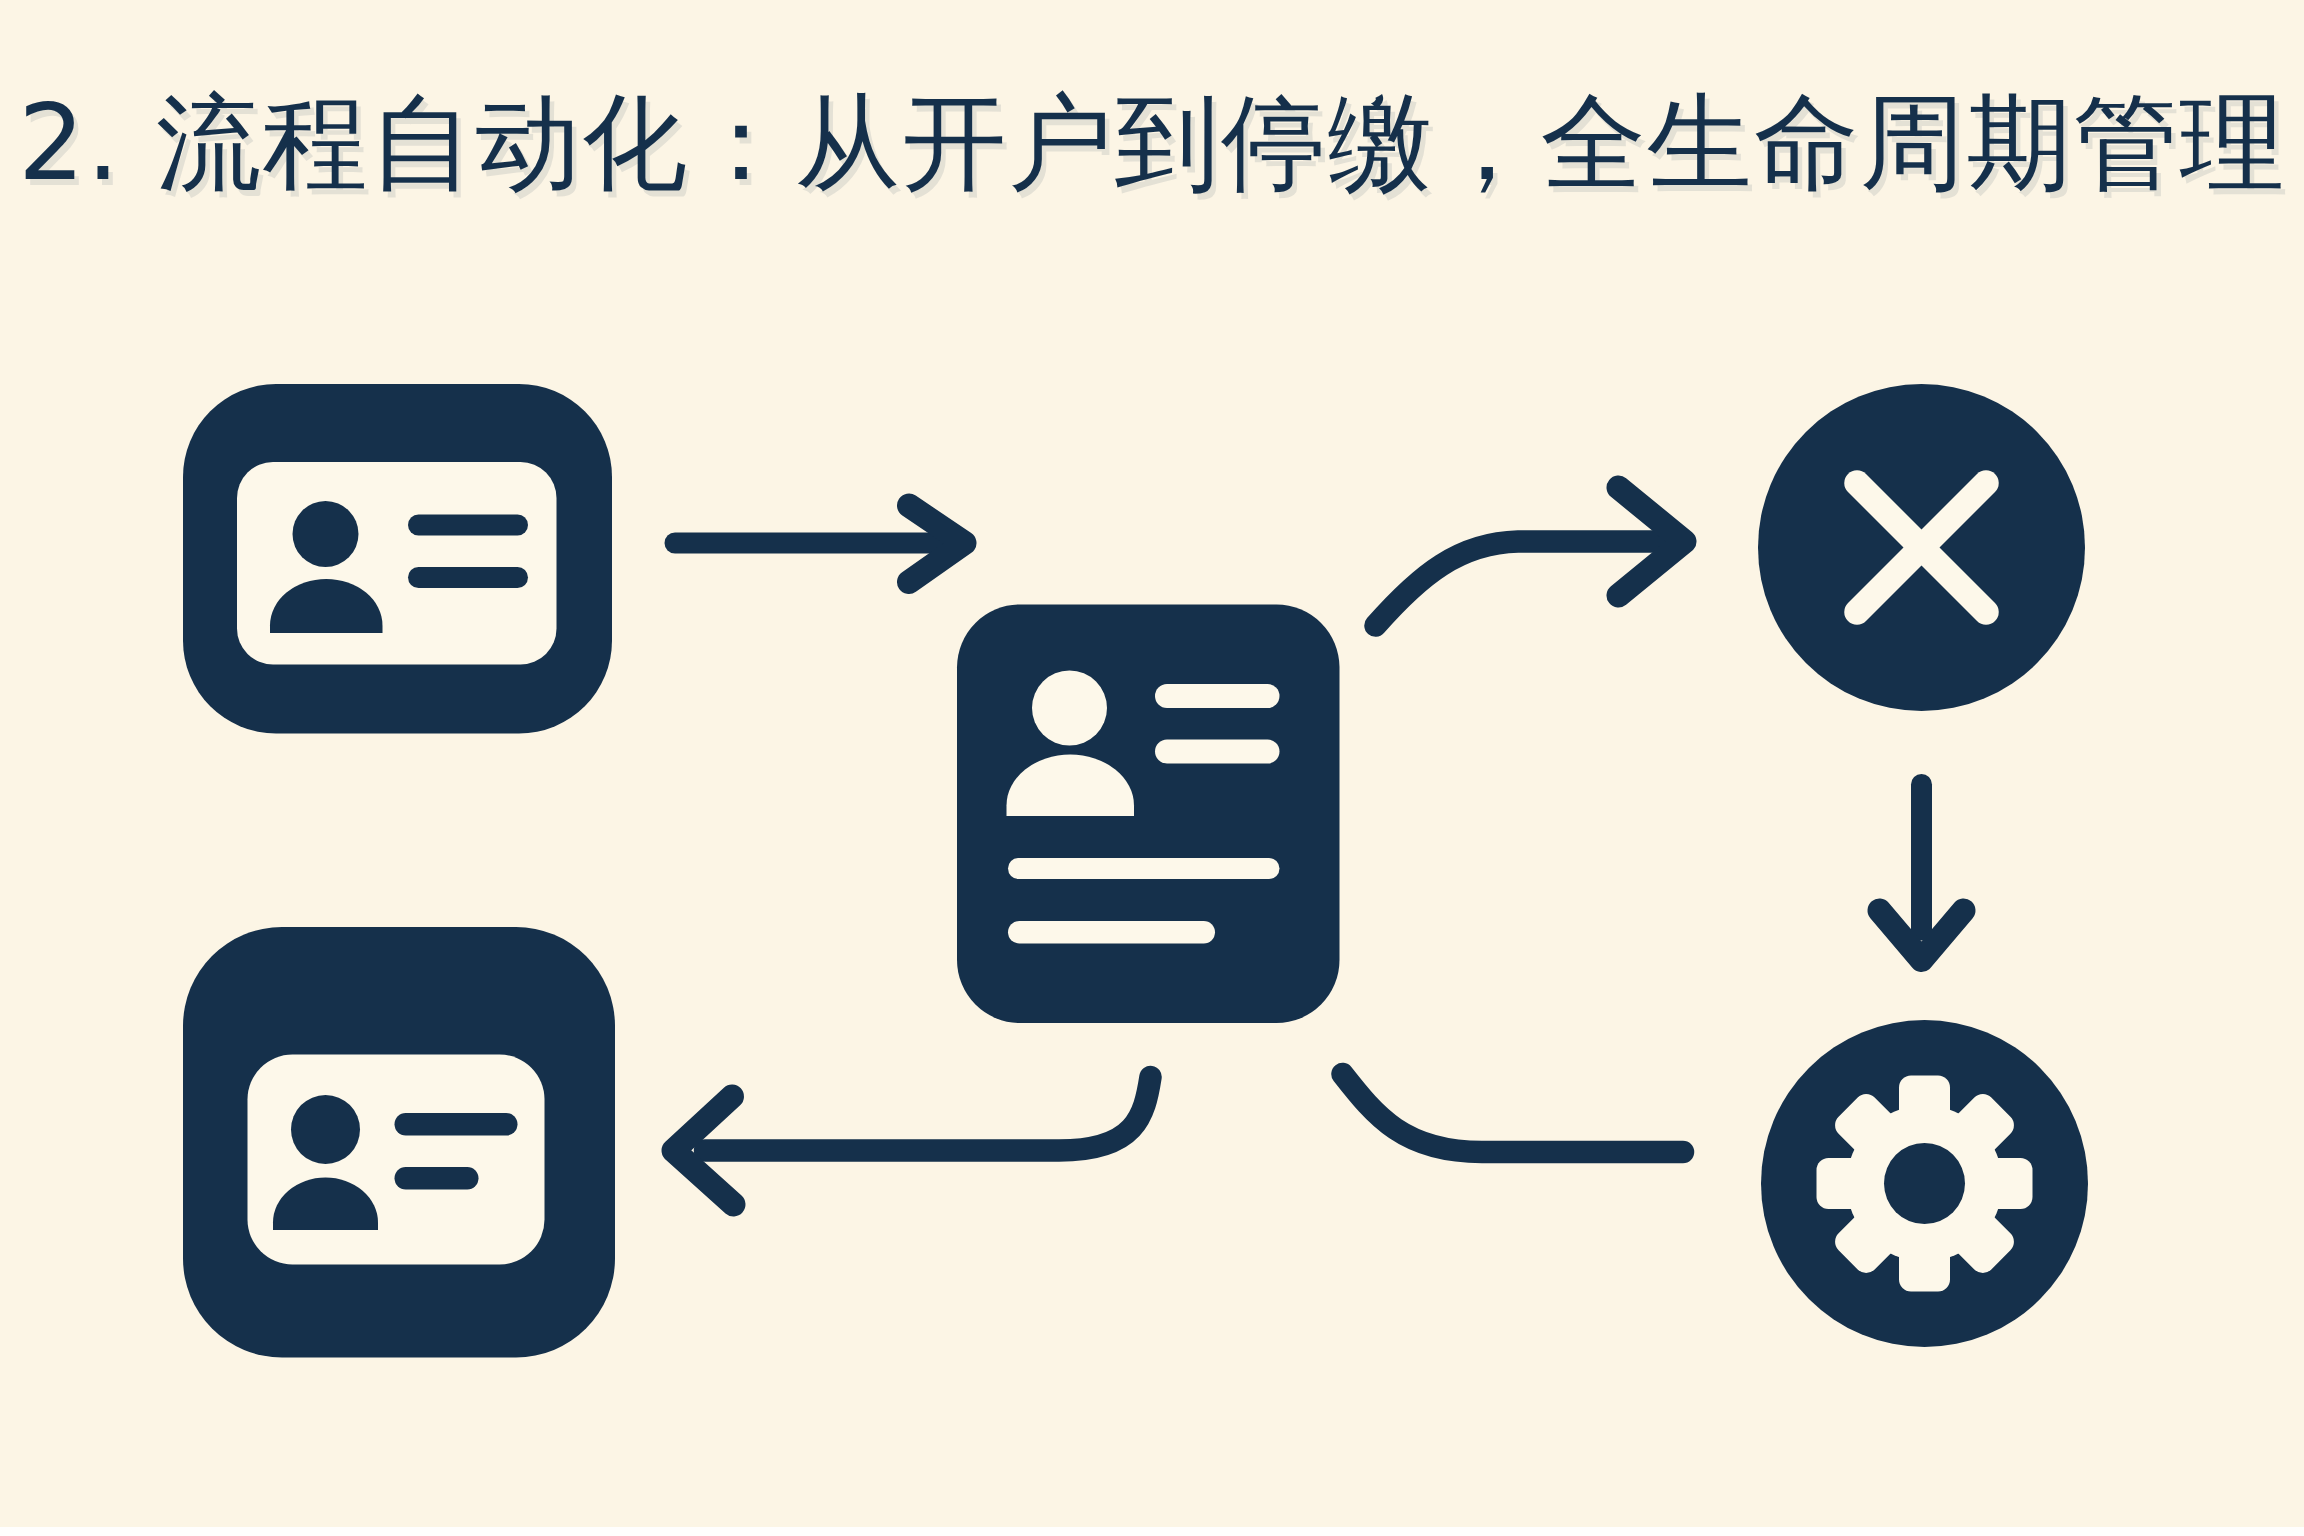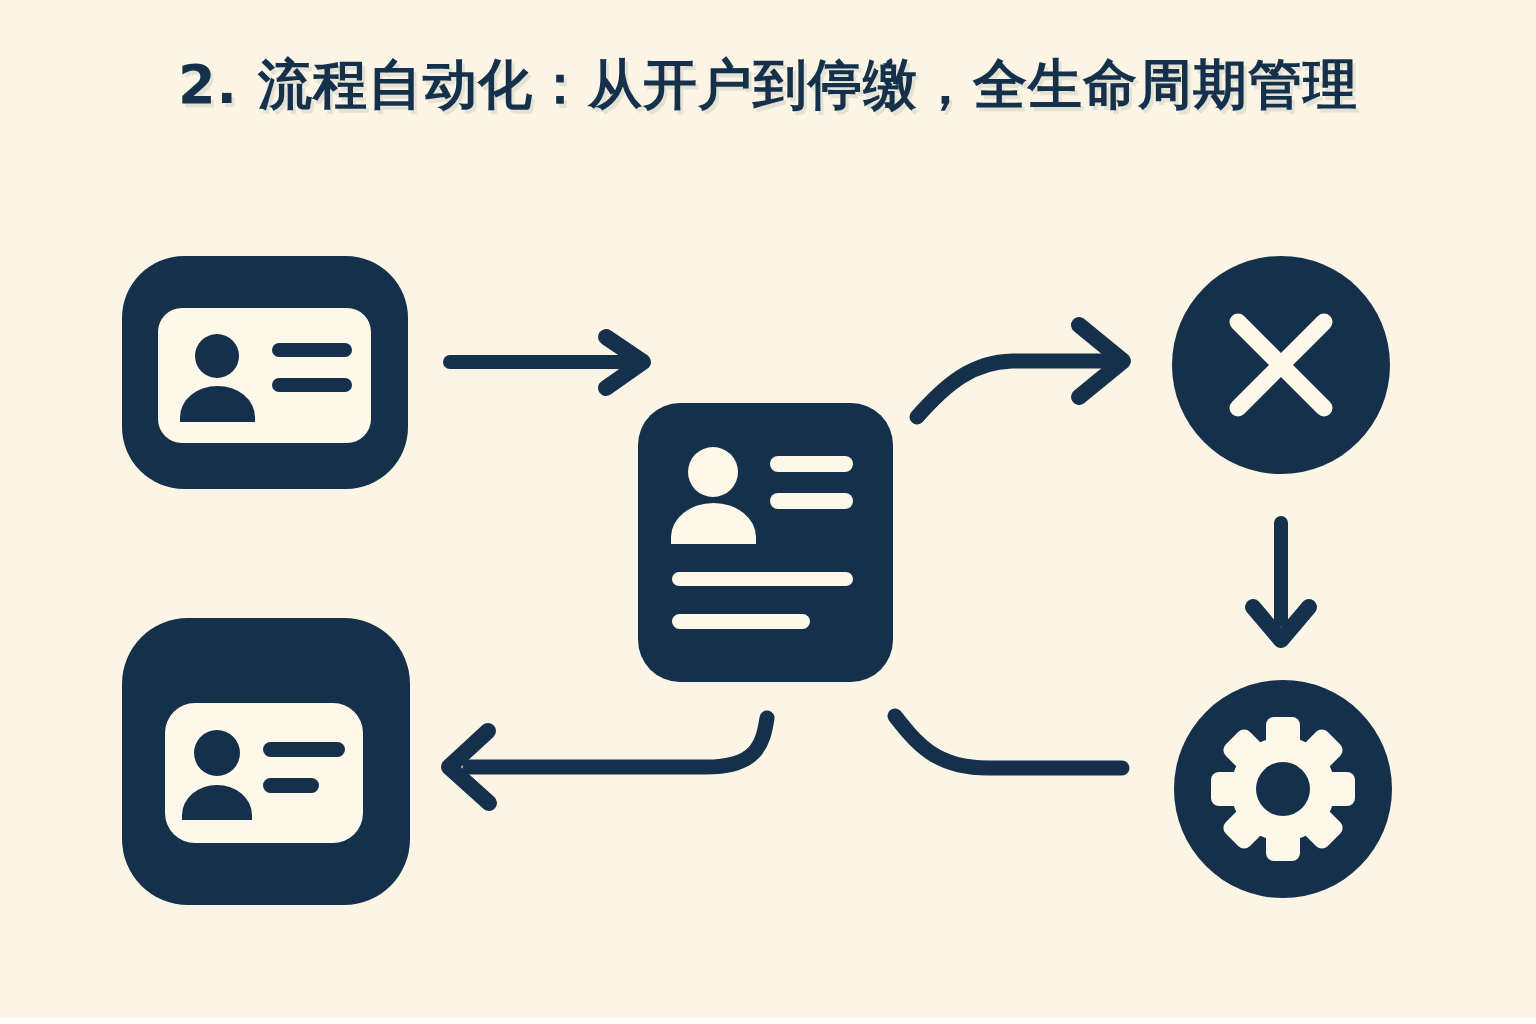--- a/index.html
+++ b/index.html
@@ -8,23 +8,23 @@
     position: relative;
     overflow: hidden;
     background: var(--background, #fcf5e5);
     font-family: "DejaVu Sans", "Liberation Sans", sans-serif;
   }
   .title {
     position: absolute;
     top: 50px; left: 0; right: 0;
     margin: 0;
     text-align: center;
-    font-size: 54px;
+    font-size: 70px;
     line-height: 1.3;
-    font-weight: 700;
+    font-weight: 400;
     letter-spacing: 1px;
     white-space: nowrap;
     color: var(--navy, #15304b);
     text-shadow: 3px 4px 0 rgba(20,48,75,0.10);
   }
   .diagram {
     position: absolute;
     left: 0; top: 0;
     width: 1536px; height: 1024px;
   }

